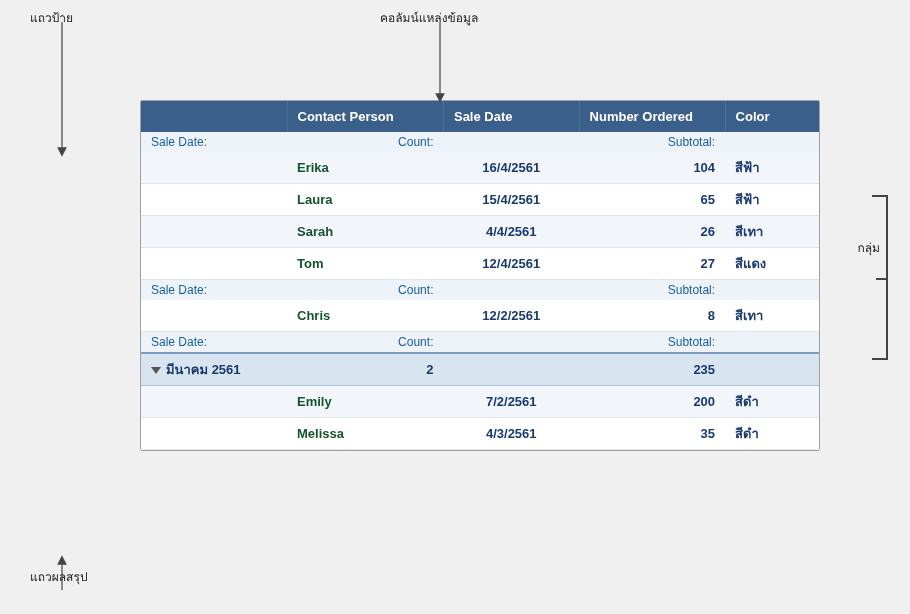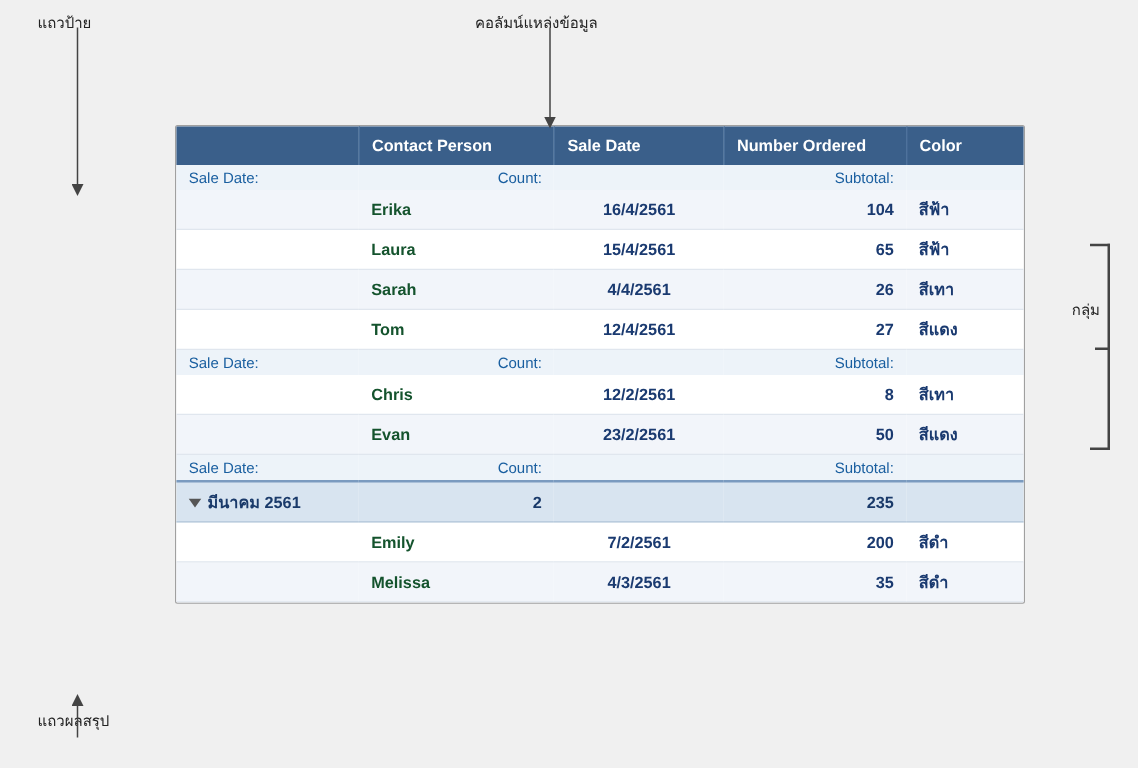--- a/index.html
+++ b/index.html
@@ -251,27 +251,20 @@
     <td style="text-align:right;color:#1a5fa0;font-size:12px;">Subtotal:</td>
     <td></td>
   </tr>
         <tr class="data-row">
       <td></td>
       <td class="name-cell">Chris</td>
       <td class="date-cell">12/2/2561</td>
       <td class="num-cell">8</td>
       <td>สีเทา</td>
     </tr>
-        <tr class="data-row">
-      <td></td>
-      <td class="name-cell">Evan</td>
-      <td class="date-cell">23/2/2561</td>
-      <td class="num-cell">50</td>
-      <td>สีแดง</td>
-    </tr>
         <tr class="sub-header">
     <td style="text-align:left;color:#1a5fa0;font-size:12px;">Sale Date:</td>
     <td style="text-align:right;color:#1a5fa0;font-size:12px;">Count:</td>
     <td></td>
     <td style="text-align:right;color:#1a5fa0;font-size:12px;">Subtotal:</td>
     <td></td>
   </tr>
         <tr class="group-header">
     <td class="group-name">
       <span class="triangle"></span>มีนาคม 2561

